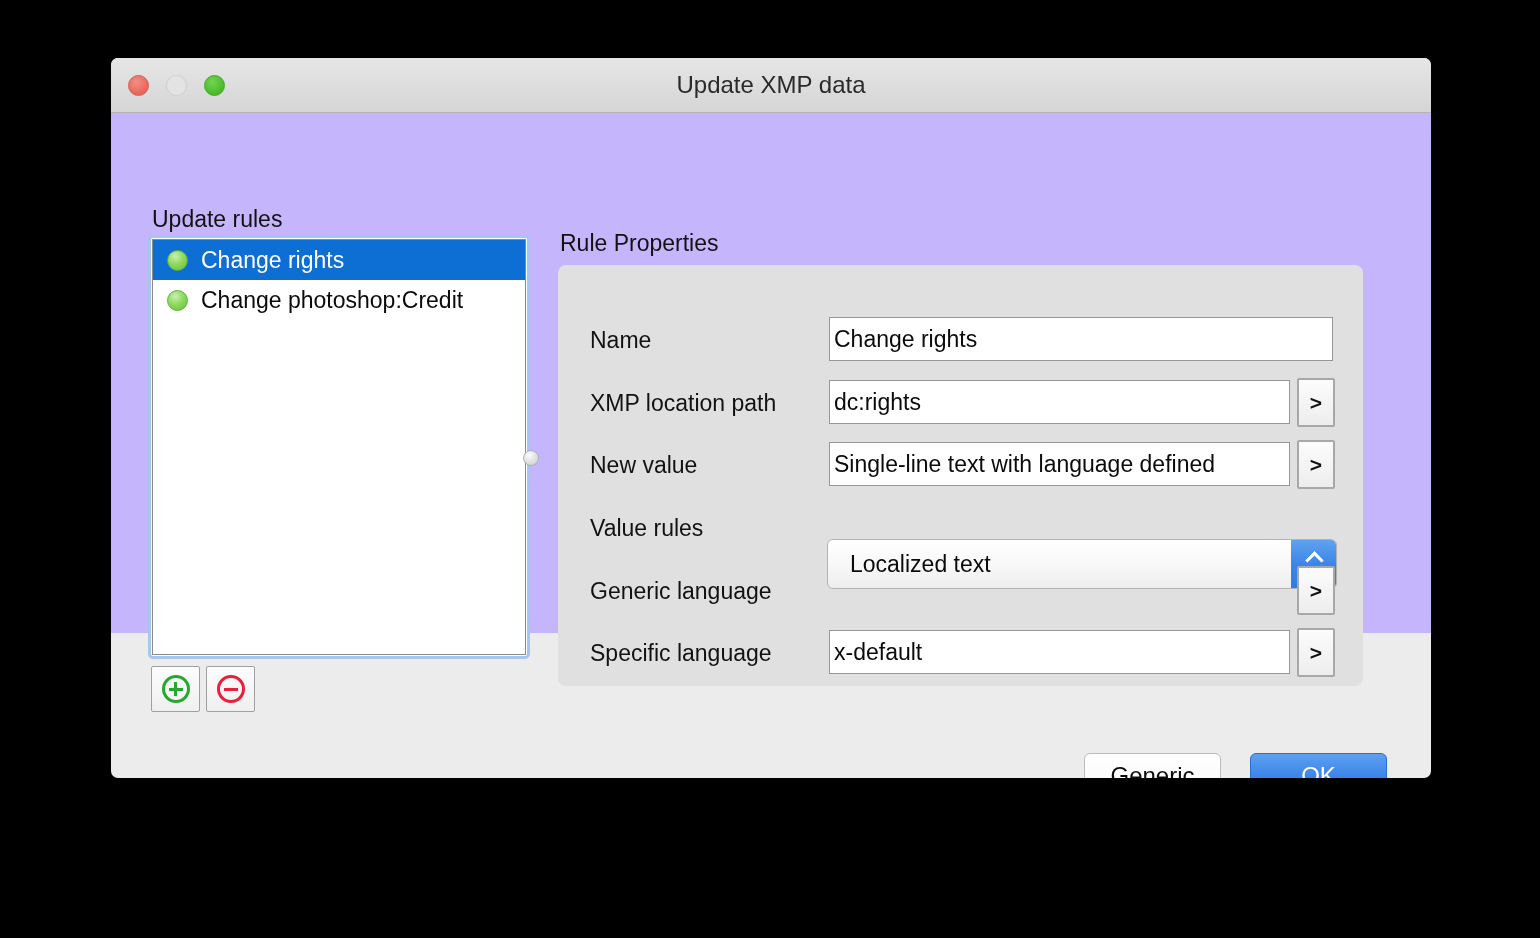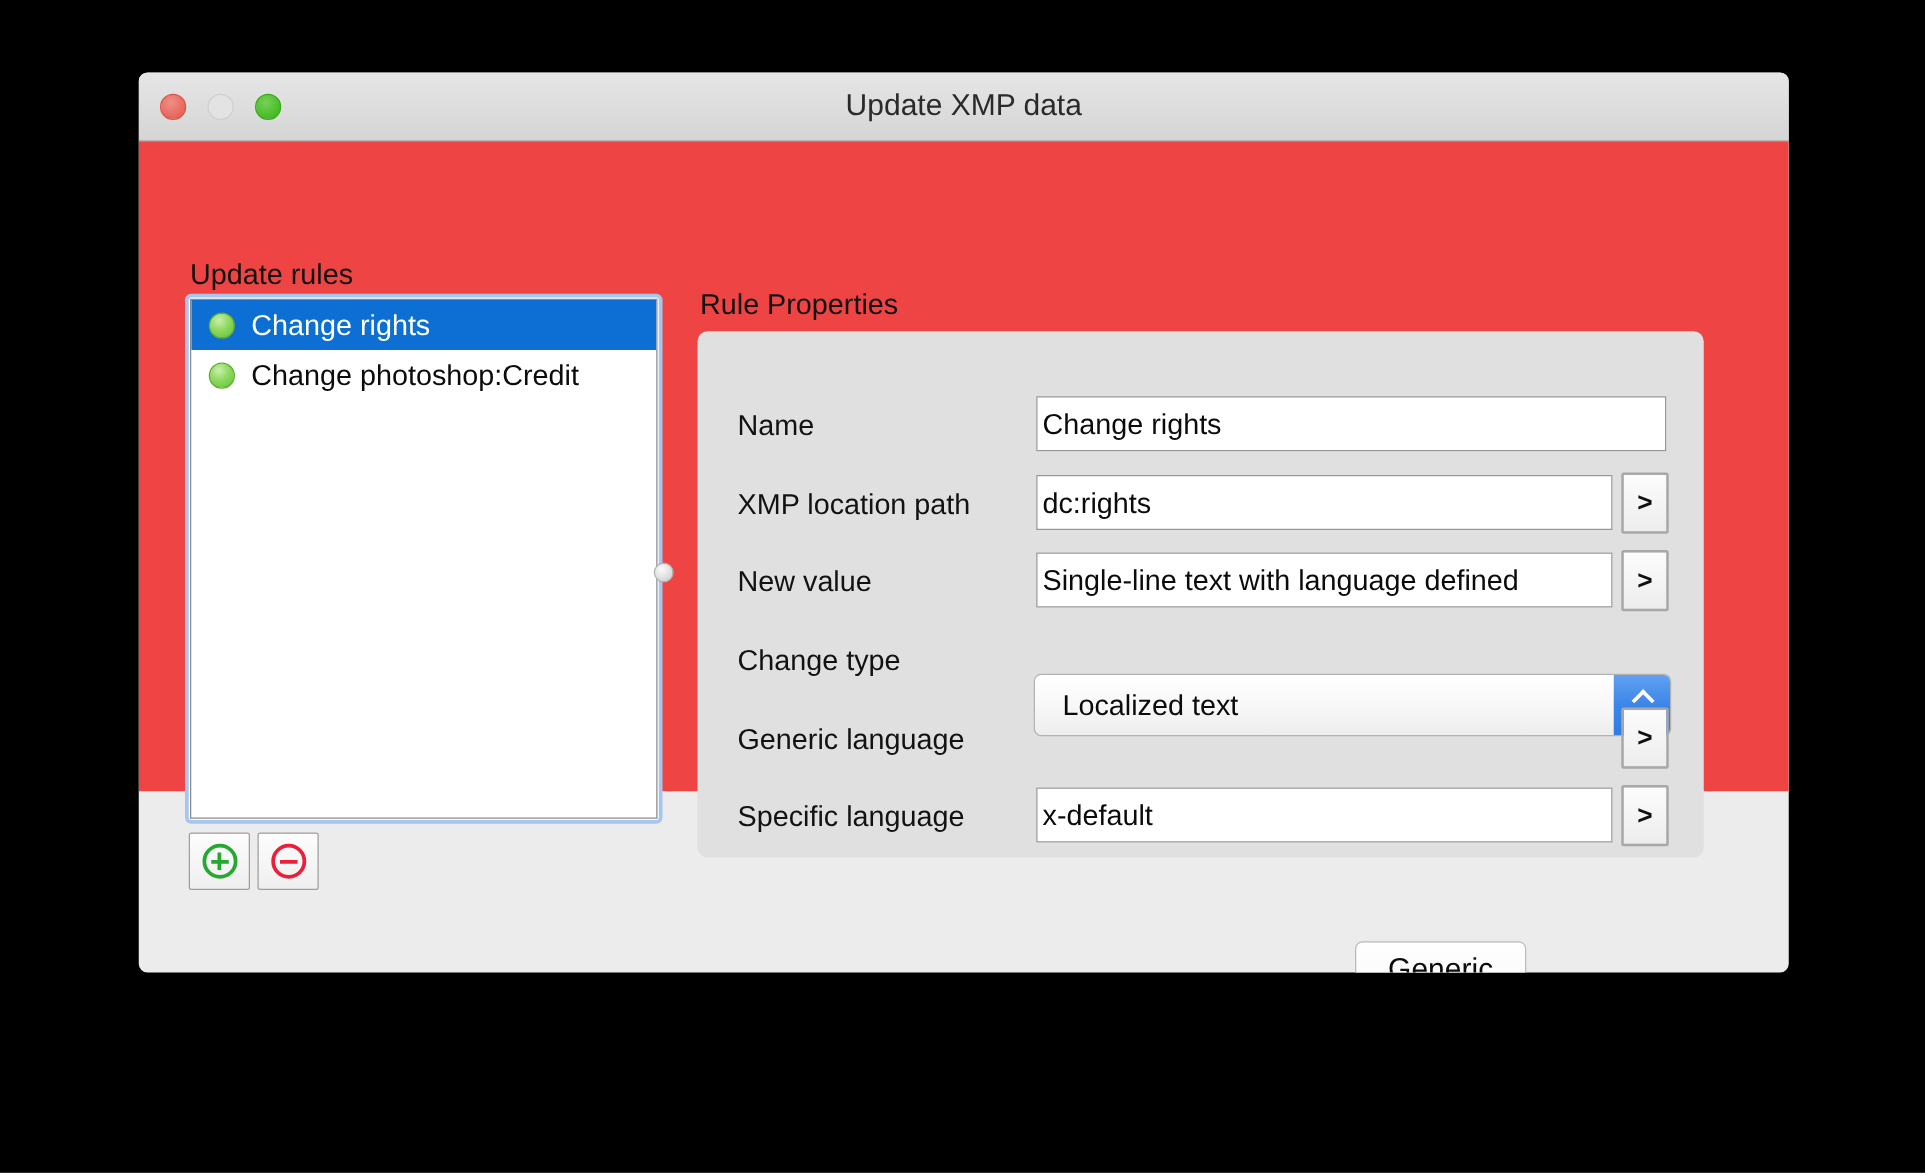--- a/index.html
+++ b/index.html
@@ -66,21 +66,21 @@
     left: 0; right: 0; top: 0;
     line-height: 54px;
     text-align: center;
     font-size: 24px;
     color: #2a2a2a;
   }
 
   .content {
     position: relative;
     height: 520px;
-    background: #ef4444;
+    background: #c4b5fd;
   }
 
   
   .section-heading {
     position: absolute;
     font-size: 23px;
     color: #121212;
     white-space: nowrap;
   }
   #update-rules-heading { left: 41px; top: 93px; }
@@ -397,21 +397,21 @@
           <div class="arrow-btn">&gt;</div>
         </div>
 
         <div class="form-row" style="top:177px;">
           <div class="form-label">New value</div>
           <div class="field narrow">Single-line text with language defined</div>
           <div class="arrow-btn">&gt;</div>
         </div>
 
         <div class="form-row" style="top:240px;">
-          <div class="form-label">Change type</div>
+          <div class="form-label">Value rules</div>
           <div class="combo">
             <span class="combo-text">Localized text</span>
             <span class="combo-stepper">
               <span class="chev up"></span>
               <span class="chev down"></span>
             </span>
           </div>
         </div>
 
         <div class="form-row" style="top:303px;">
@@ -421,16 +421,17 @@
 
         <div class="form-row" style="top:365px;">
           <div class="form-label">Specific language</div>
           <div class="field narrow">x-default</div>
           <div class="arrow-btn">&gt;</div>
         </div>
 
       </div>
 
       <div class="footer-btn" id="cancel-button">Generic</div>
+      <div class="footer-btn" id="ok-button">OK</div>
 
     </div>
   </div>
 </div>
 
 </body></html>

